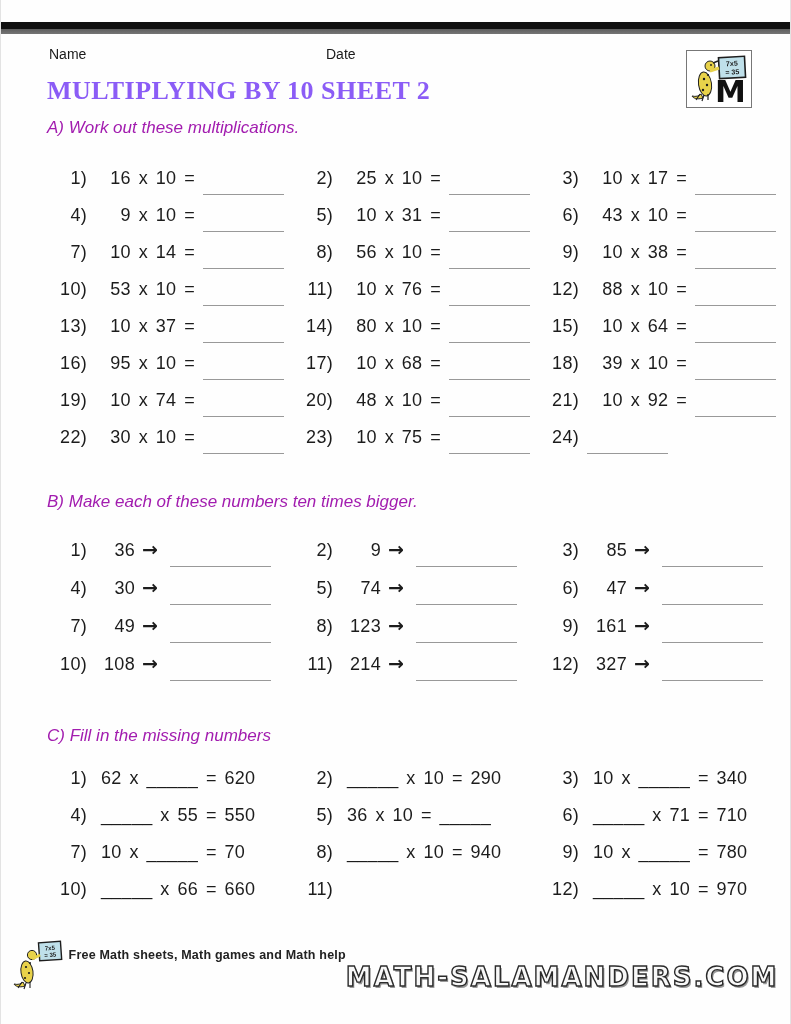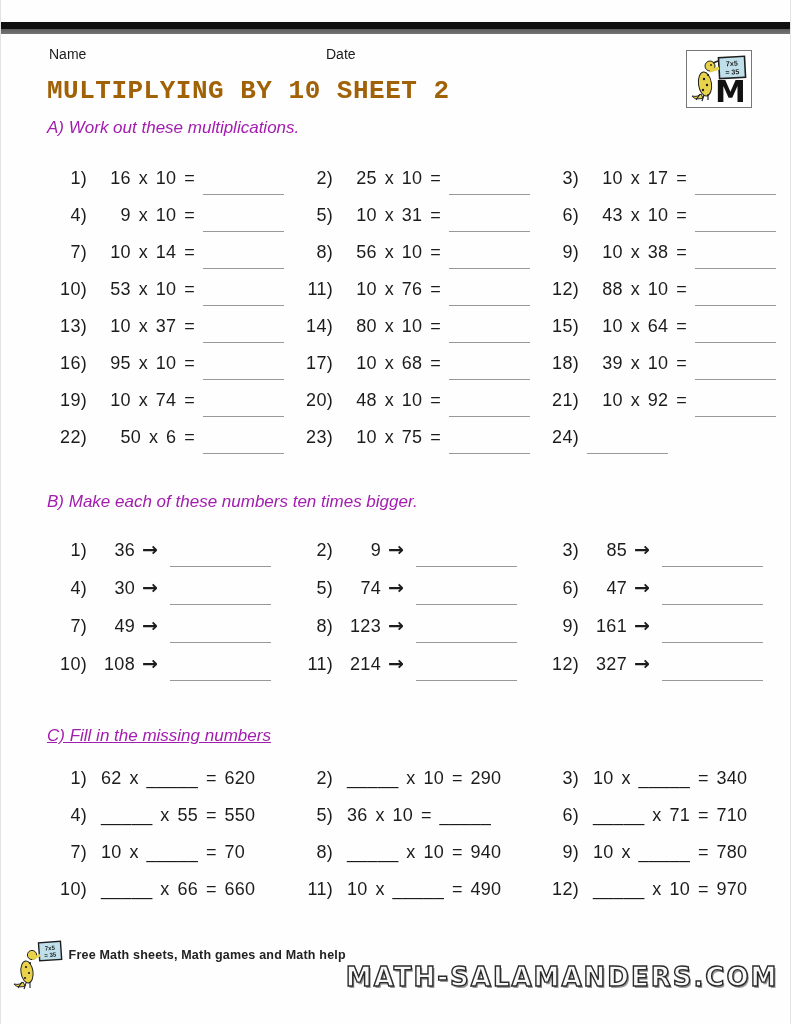--- a/index.html
+++ b/index.html
@@ -21,31 +21,31 @@
   .meta-label { position: absolute; top: 46px; font-size: 14px; color: #1a1a1a; }
   #name-label { left: 48px; }
   #date-label { left: 325px; }
   .logo-box {
     position: absolute; left: 685px; top: 50px; width: 66px; height: 58px;
     background: #fff; border: 1px solid #777;
     display: flex; align-items: center; justify-content: center;
   }
   .page-title {
     position: absolute; left: 46px; top: 76px;
-    font-family: Liberation Mono, monospace;
+    font-family: Liberation Serif, serif;
     font-size: 26px; letter-spacing: 0.5px;
-    color: #a16207;
+    color: #8b5cf6;
   }
   .section-heading {
     position: absolute; left: 46px;
     font-size: 17px; font-style: italic; color: #a21caf;
   }
   #heading-a { top: 118px; }
   #heading-b { top: 492px; }
-  #heading-c { top: 726px; text-decoration: underline; }
+  #heading-c { top: 726px; }
 
   .grid {
     position: absolute; left: 46px; width: 734px;
     display: grid; grid-template-columns: 246px 246px 238px;
   }
   #grid-a { top: 160px; grid-auto-rows: 37px; }
   #grid-b { top: 531px; grid-auto-rows: 38px; }
   #grid-c { top: 760px; grid-auto-rows: 37px; }
 
   .cell {
@@ -138,21 +138,21 @@
       <div class="cell"><span class="num">12)</span><span class="expr">88 x 10 =</span><span class="ansline a"></span></div>
       <div class="cell"><span class="num">13)</span><span class="expr">10 x 37 =</span><span class="ansline a"></span></div>
       <div class="cell"><span class="num">14)</span><span class="expr">80 x 10 =</span><span class="ansline a"></span></div>
       <div class="cell"><span class="num">15)</span><span class="expr">10 x 64 =</span><span class="ansline a"></span></div>
       <div class="cell"><span class="num">16)</span><span class="expr">95 x 10 =</span><span class="ansline a"></span></div>
       <div class="cell"><span class="num">17)</span><span class="expr">10 x 68 =</span><span class="ansline a"></span></div>
       <div class="cell"><span class="num">18)</span><span class="expr">39 x 10 =</span><span class="ansline a"></span></div>
       <div class="cell"><span class="num">19)</span><span class="expr">10 x 74 =</span><span class="ansline a"></span></div>
       <div class="cell"><span class="num">20)</span><span class="expr">48 x 10 =</span><span class="ansline a"></span></div>
       <div class="cell"><span class="num">21)</span><span class="expr">10 x 92 =</span><span class="ansline a"></span></div>
-      <div class="cell"><span class="num">22)</span><span class="expr">50 x 6 =</span><span class="ansline a"></span></div>
+      <div class="cell"><span class="num">22)</span><span class="expr">30 x 10 =</span><span class="ansline a"></span></div>
       <div class="cell"><span class="num">23)</span><span class="expr">10 x 75 =</span><span class="ansline a"></span></div>
       <div class="cell"><span class="num">24)</span><span class="ansline a"></span></div>
     </div>
 
   <div class="section-heading" id="heading-b">B) Make each of these numbers ten times bigger.</div>
   <div class="grid" id="grid-b">
       <div class="cell"><span class="num">1)</span><span class="bval">36</span><span class="arrow">→</span><span class="ansline b"></span></div>
       <div class="cell"><span class="num">2)</span><span class="bval">9</span><span class="arrow">→</span><span class="ansline b"></span></div>
       <div class="cell"><span class="num">3)</span><span class="bval">85</span><span class="arrow">→</span><span class="ansline b"></span></div>
       <div class="cell"><span class="num">4)</span><span class="bval">30</span><span class="arrow">→</span><span class="ansline b"></span></div>
@@ -171,21 +171,21 @@
       <div class="cell"><span class="num">1)</span><span class="ctext">62 x _____ = 620</span></div>
       <div class="cell"><span class="num">2)</span><span class="ctext">_____ x 10 = 290</span></div>
       <div class="cell"><span class="num">3)</span><span class="ctext">10 x _____ = 340</span></div>
       <div class="cell"><span class="num">4)</span><span class="ctext">_____ x 55 = 550</span></div>
       <div class="cell"><span class="num">5)</span><span class="ctext">36 x 10 = _____</span></div>
       <div class="cell"><span class="num">6)</span><span class="ctext">_____ x 71 = 710</span></div>
       <div class="cell"><span class="num">7)</span><span class="ctext">10 x _____ = 70</span></div>
       <div class="cell"><span class="num">8)</span><span class="ctext">_____ x 10 = 940</span></div>
       <div class="cell"><span class="num">9)</span><span class="ctext">10 x _____ = 780</span></div>
       <div class="cell"><span class="num">10)</span><span class="ctext">_____ x 66 = 660</span></div>
-      <div class="cell"><span class="num">11)</span><span class="ctext">10 x _____ = 490</span></div>
+      <div class="cell"><span class="num">11)</span></div>
       <div class="cell"><span class="num">12)</span><span class="ctext">_____ x 10 = 970</span></div>
     </div>
 
   <div class="footer">
     <div class="footer-inner">
       <svg width="58" height="58" viewBox="0 0 58 58">
         <g transform="rotate(-4 38 14)">
           <rect x="26" y="6" width="22" height="18" fill="#bfe0ea" stroke="#1d1d1d" stroke-width="1.4"></rect>
           <text class="board-text" x="37" y="14" font-size="6" text-anchor="middle" fill="#1a1a1a">7x5</text>
           <text class="board-text" x="37" y="21" font-size="6" text-anchor="middle" fill="#1a1a1a">= 35</text>

